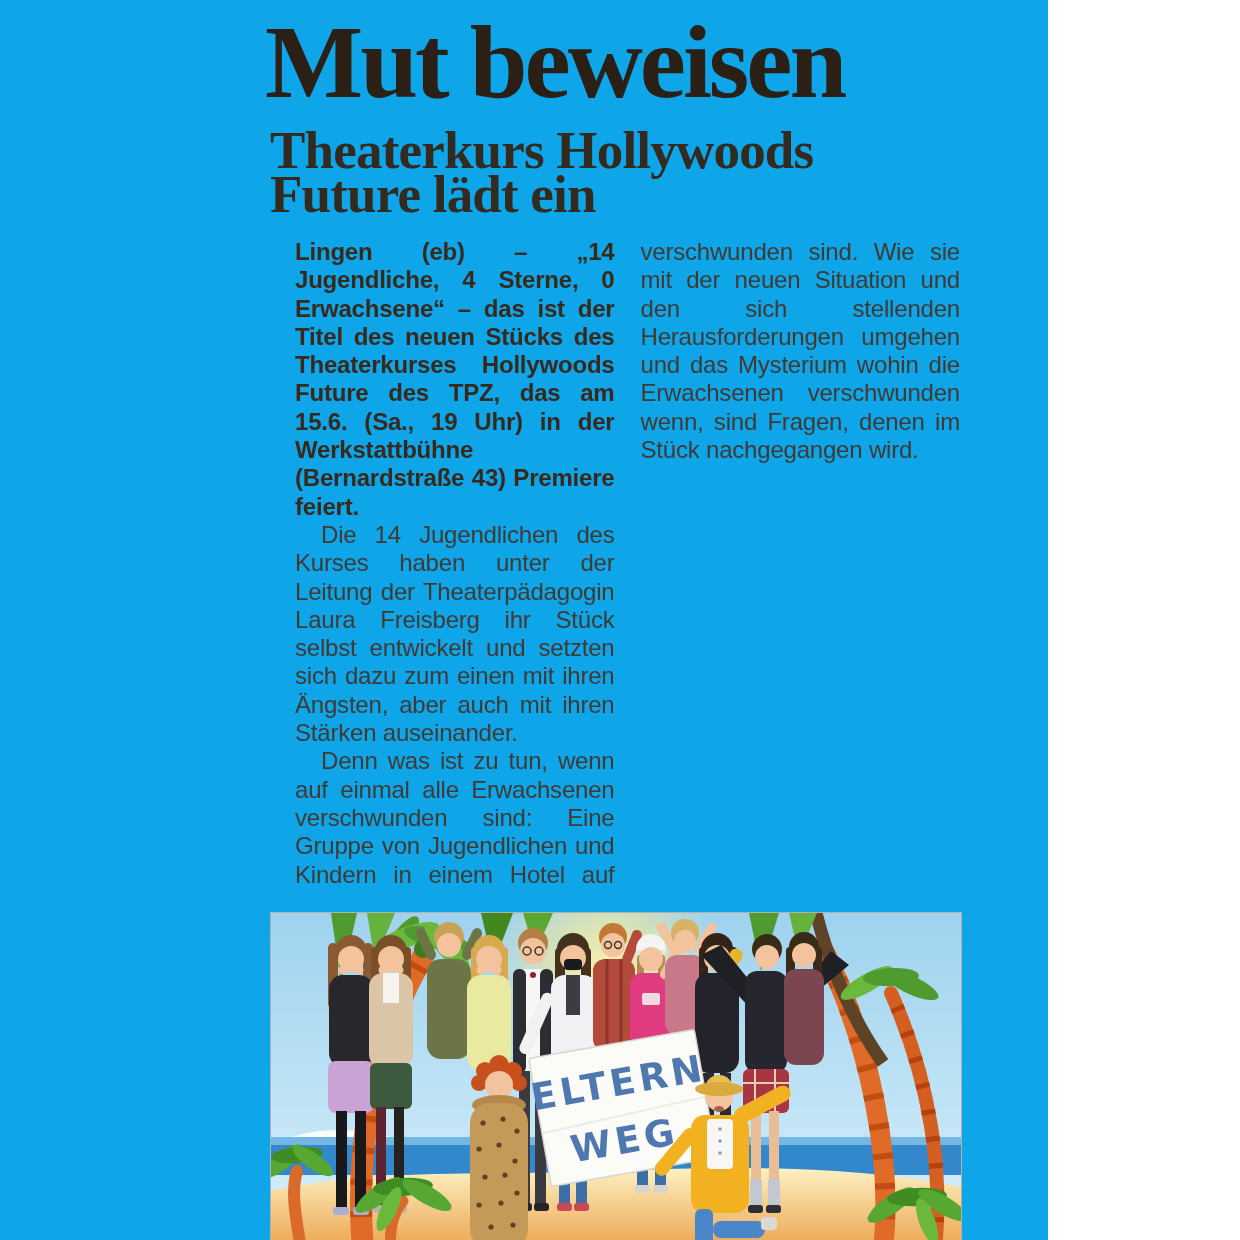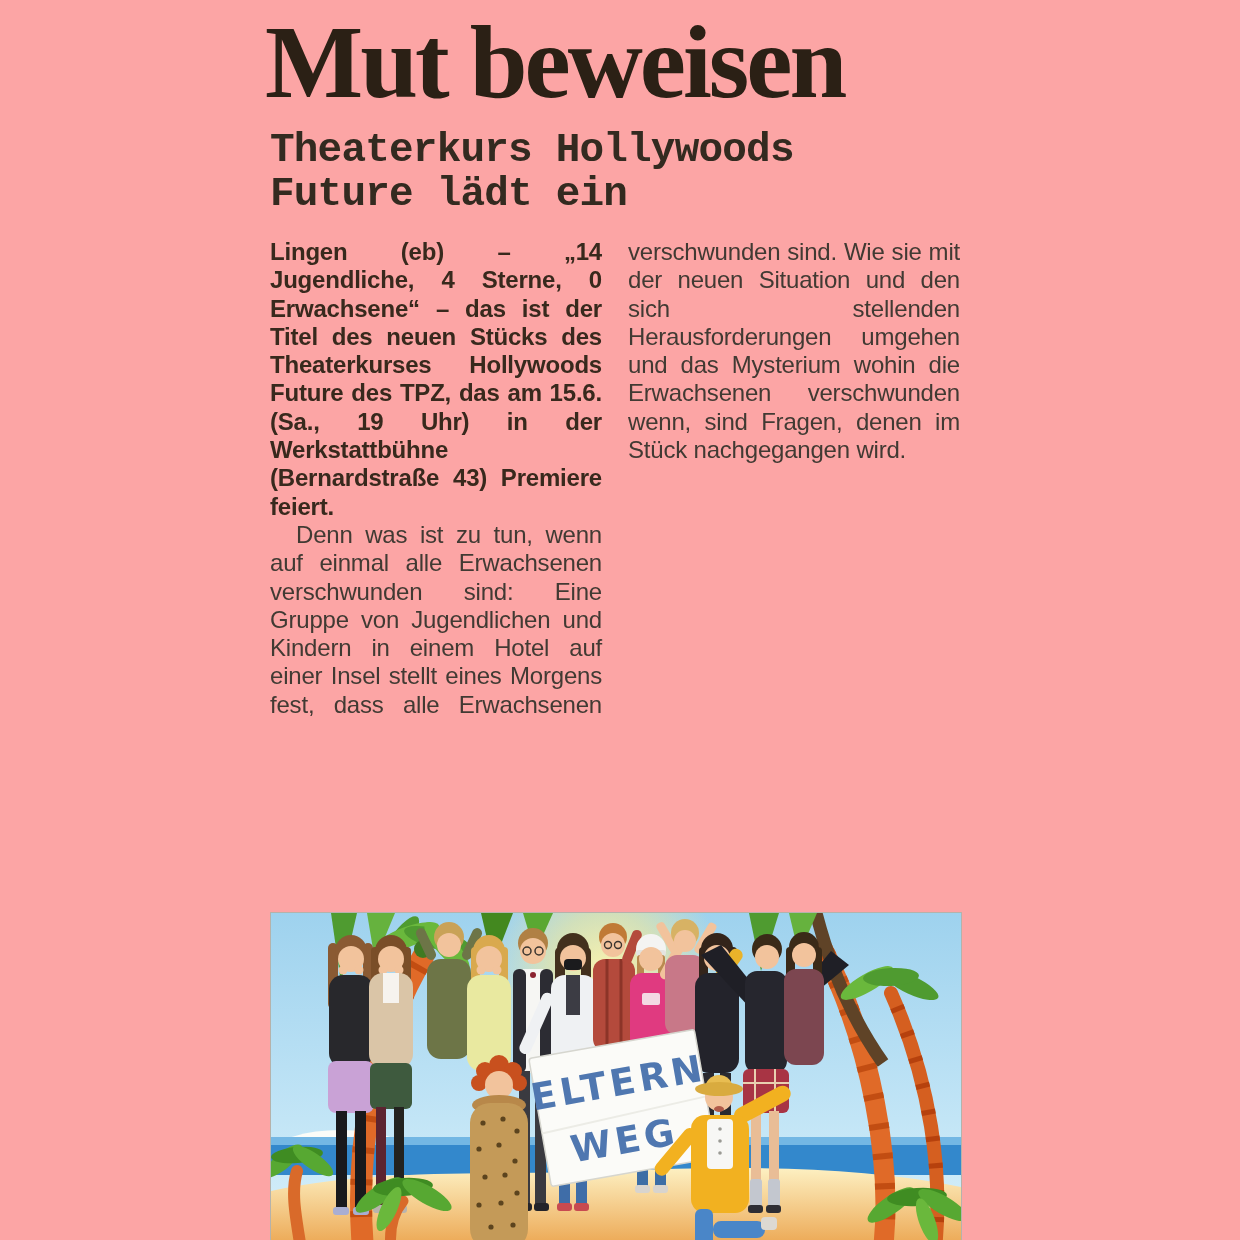--- a/index.html
+++ b/index.html
@@ -1,33 +1,33 @@
 <!DOCTYPE html>
 <html lang="de"><head>
 <meta charset="utf-8">
 <style>
   html,body { margin:0; padding:0; background:#ffffff; }
   .page {
-    position:relative; width:1240px; height:1240px; background:#fca5a5;
+    position:relative; width:1048px; height:1240px; background:#0ea5e9;
     overflow:hidden; font-family:"Liberation Sans", sans-serif;
   }
   .content { position:absolute; left:270px; top:0; width:690px; }
 
   h1.headline {
     margin:12px 0 0 -5px; font-family:"Liberation Serif", serif;
     font-weight:700; font-size:104px; line-height:100px;
     letter-spacing:-3px; color:#2b2015;
   }
   h2.subheadline {
-    margin:16px 0 0 0; font-family:Liberation Mono, monospace;
-    font-weight:700; font-size:41px; line-height:44px;
+    margin:16px 0 0 0; font-family:Liberation Serif, serif;
+    font-weight:700; font-size:53px; line-height:44px;
     letter-spacing:-0.8px; color:#332a20;
   }
 
-  .cols { margin-top:22px; display:flex; gap:26px; height:652px; overflow:hidden; }
+  .cols { margin-top:22px; display:flex; gap:26px; height:652px; overflow:hidden;margin-left:25px; }
   .col { width:332px; }
   .col p {
     margin:0; font-size:24px; line-height:28.3px; color:#413a33;
     text-align:justify; letter-spacing:-0.2px;
     hyphens:auto; -webkit-hyphens:auto; overflow-wrap:break-word;
   }
   .col p.lead { font-weight:700; color:#38291d; }
   .col p.ind { text-indent:26px; }
   .col p.cont-end { text-align-last:justify; }
 
@@ -47,20 +47,21 @@
 
 <div class="page">
   <div class="content">
 
     <h1 class="headline">Mut beweisen</h1>
     <h2 class="subheadline">Theaterkurs Hollywoods Future lädt ein</h2>
 
     <div class="cols">
       <div class="col">
         <p class="lead">Lingen (eb) – „14 Jugendliche, 4 Sterne, 0 Erwachsene“ – das ist der Titel des neuen Stücks des Theaterkurses Hollywoods Future des TPZ, das am 15.6. (Sa., 19 Uhr) in der Werkstattbühne (Bernardstraße 43) Premiere feiert.</p>
+        <p class="ind">Die 14 Jugendlichen des Kurses haben unter der Leitung der Theaterpädagogin Laura Freisberg ihr Stück selbst entwickelt und setzten sich dazu zum einen mit ihren Ängsten, aber auch mit ihren Stärken auseinander.</p>
         <p class="ind cont-end">Denn was ist zu tun, wenn auf einmal alle Erwachsenen verschwunden sind: Eine Gruppe von Jugendlichen und Kindern in einem Hotel auf einer Insel stellt eines Morgens fest, dass alle Erwachsenen</p>
       </div>
       <div class="col">
         <p>verschwunden sind. Wie sie mit der neuen Situation und den sich stellenden Herausforderungen umgehen und das Mysterium wohin die Erwachsenen verschwunden wenn, sind Fragen, denen im Stück nachgegangen wird.</p>
       </div>
     </div>
 
     <figure class="photo">
       <svg viewBox="0 0 690 336" preserveAspectRatio="none">
         <defs>

